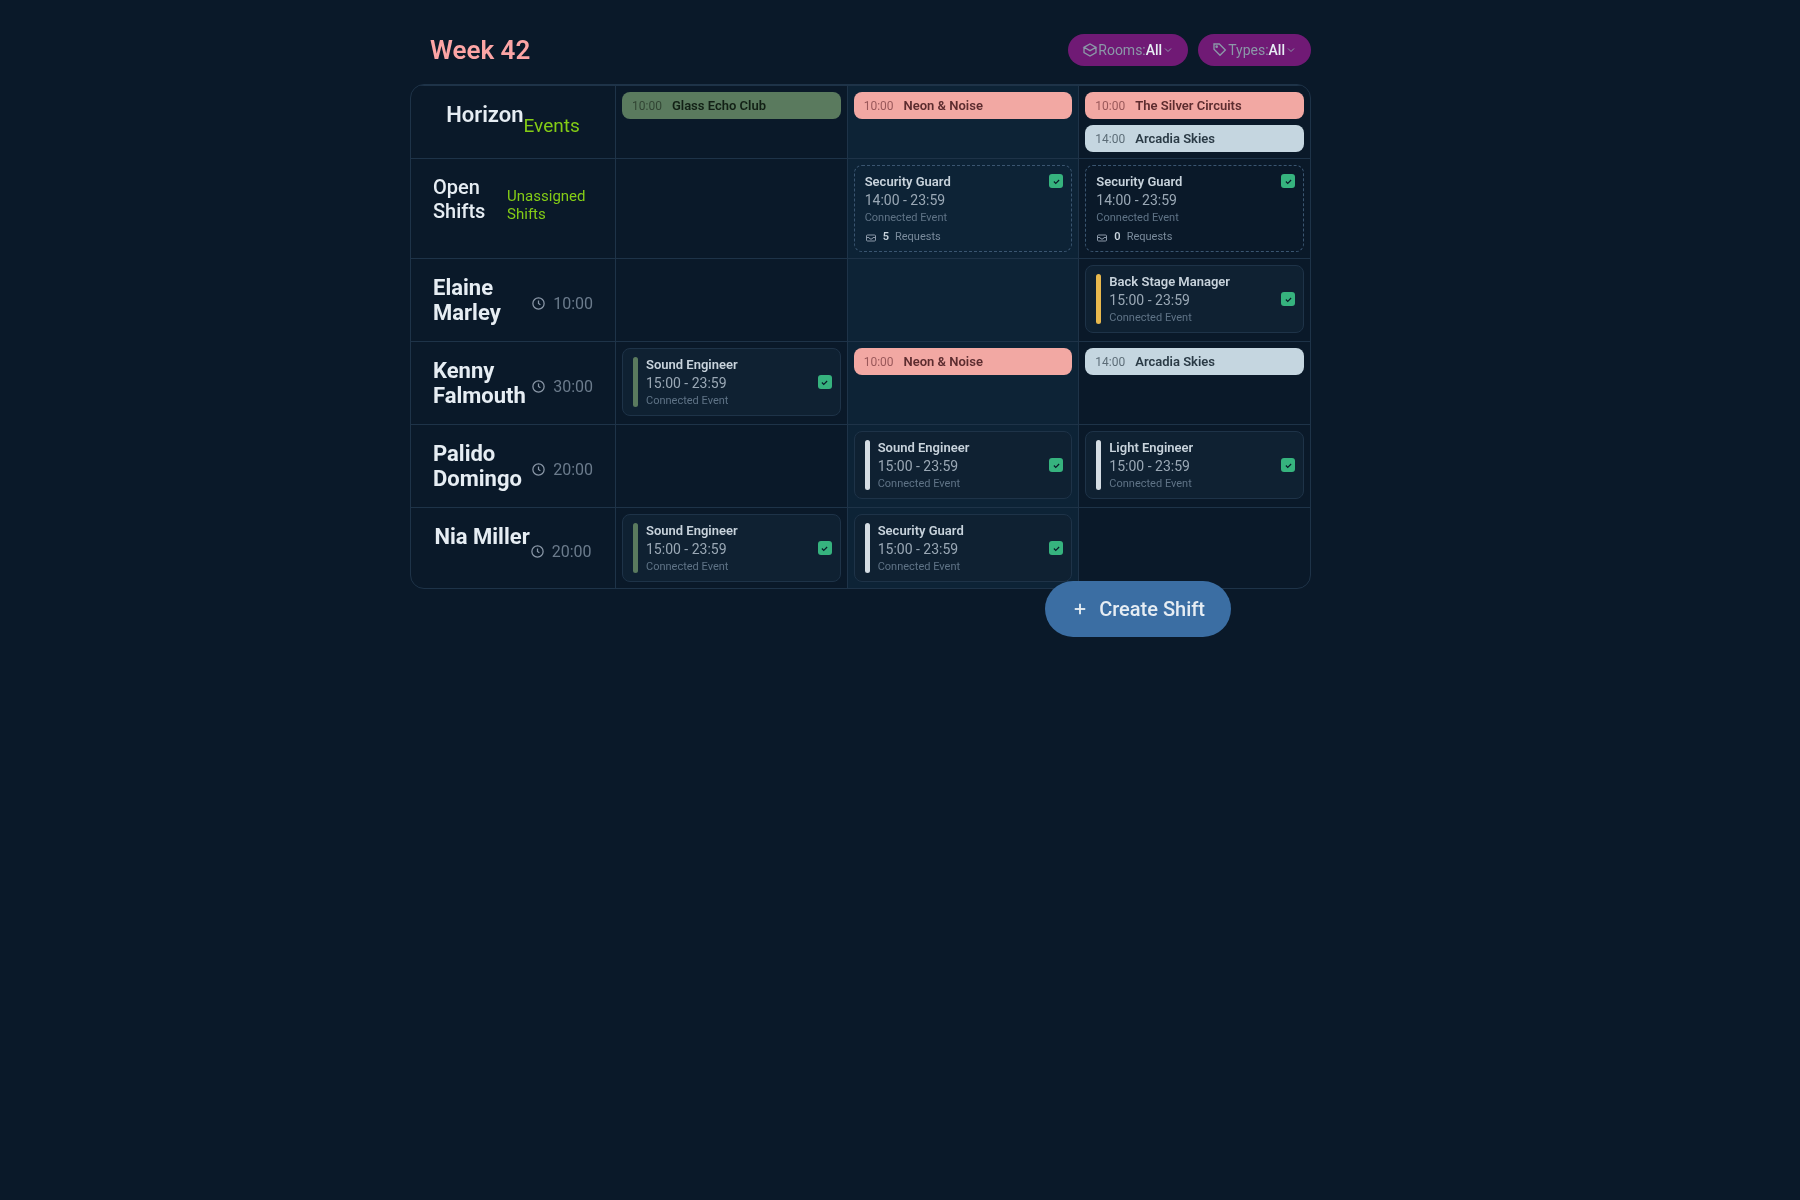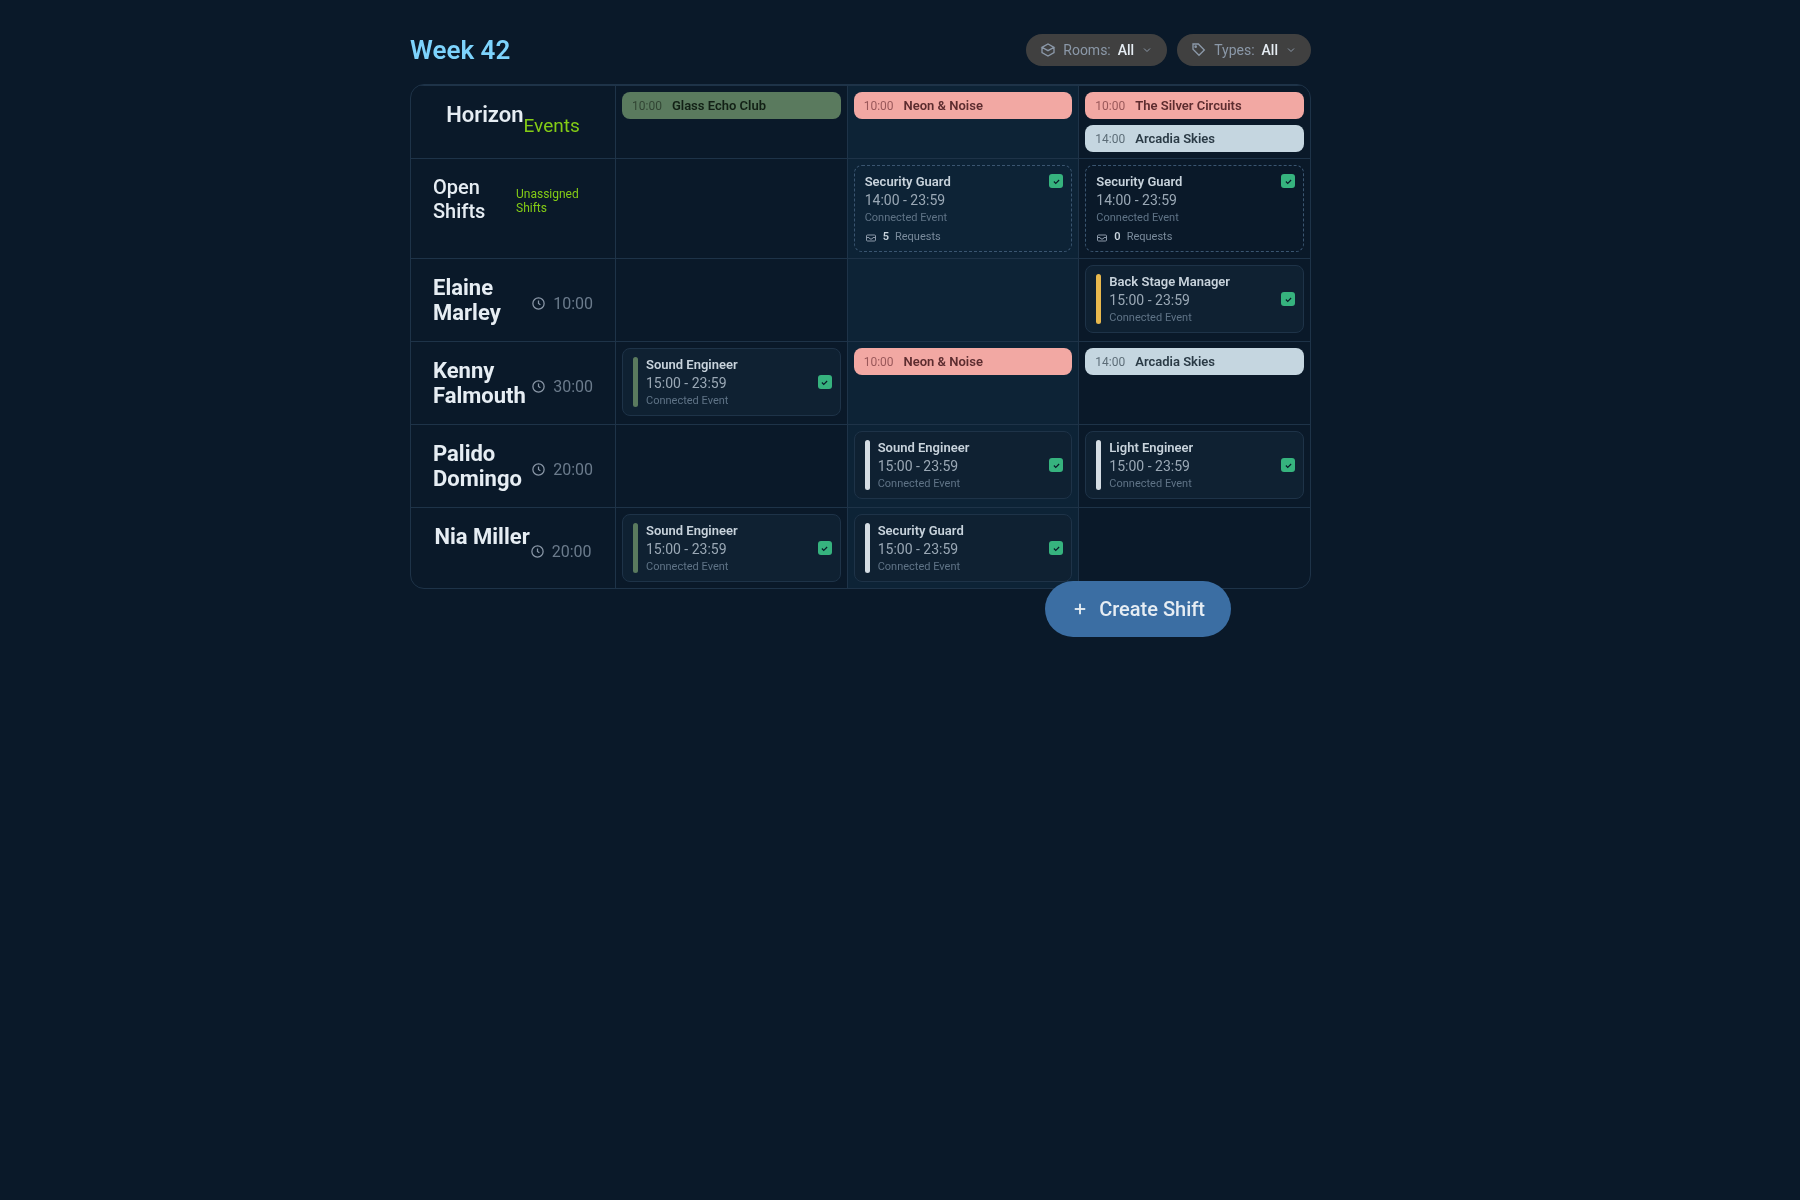--- a/index.html
+++ b/index.html
@@ -1,21 +1,21 @@
 <!DOCTYPE html>
 <html><head>
 <meta charset="utf-8">
 <style>
 * { margin:0; padding:0; box-sizing:border-box; font-family:-apple-system,BlinkMacSystemFont,"Segoe UI",Roboto,sans-serif; }
 body { background:#0a1929; color:#e6edf3; width:1800px; height:1200px; position:relative; }
 .container { position:absolute; left:410px; top:34px; width:901px; }
 .header { display:flex; align-items:center; justify-content:space-between; margin-bottom:18px; }
-.week-title { font-size:26px; font-weight:600; color:#7dd3fc; }
+.week-title { font-size:26px; font-weight:600; color:#fca5a5;margin-left:20px; }
 .filters { display:flex; gap:10px; }
-.filter-pill { background:#404040; border-radius:18px; padding:8px 14px; display:flex; align-items:center; gap:7px; font-size:14px; color:#8b98a8; cursor:pointer; }
+.filter-pill { background:#701a75; border-radius:18px; padding:8px 14px; display:flex; align-items:center; font-size:14px; color:#8b98a8; cursor:pointer; }
 .filter-pill .val { color:#e6edf3; font-weight:500; }
 .grid { border:1px solid #1e3348; border-radius:14px; overflow:hidden; }
 .grid-header { display:flex; height:62px; }
 .col-label { width:205px; border-right:1px solid #1e3348; }
 .col-day { flex:1; border-right:1px solid #1e3348; display:flex; align-items:center; justify-content:center; font-size:19px; color:#8b98a8; font-weight:500; }
 .col-day:last-child { border-right:none; }
 .col-day.active { color:#e6edf3; background:#0d2336; }
 .row { display:flex; border-top:1px solid #1e3348; }
 .row .label-cell { width:205px; border-right:1px solid #1e3348; padding:16px 22px; display:flex; flex-direction:row; justify-content:center; }
 .label-cell .name { font-size:22px; color:#e6edf3; font-weight:700; }
@@ -110,21 +110,21 @@
             </div>
             <div class="event-chip chip-blue">
               <span class="time">14:00</span>
               <span class="ename">Arcadia Skies</span>
             </div>
           </div>
         </div>
         <div class="row">
           <div class="label-cell">
             <div class="name" style="font-size:20px;font-weight:500">Open Shifts</div>
-            <div class="sub" style="font-size:12px">Unassigned Shifts</div>
+            <div class="sub" style="font-size:15px">Unassigned Shifts</div>
           </div>
           <div class="cell"></div>
           <div class="cell active">
             <div class="shift-card open">
               <div class="shift-body">
                 <div class="shift-title">Security Guard</div>
                 <div class="shift-time">14:00 - 23:59</div>
                 <div class="shift-sub">Connected Event</div>
                 <div class="shift-req">
                   <svg class="icon" style="width:12px;height:12px" viewBox="0 0 24 24">

